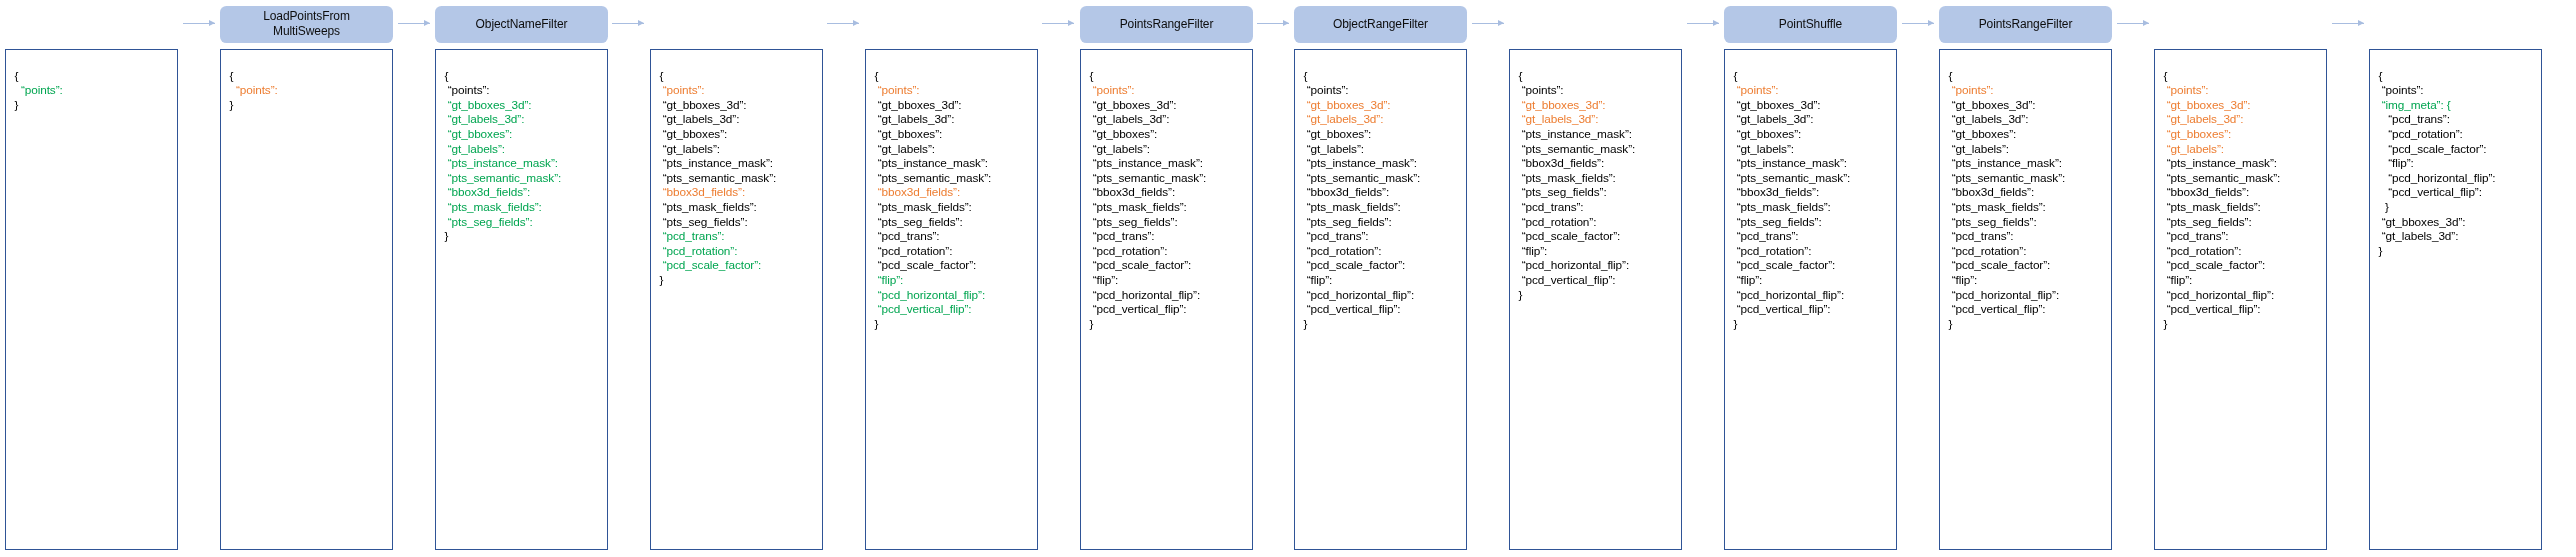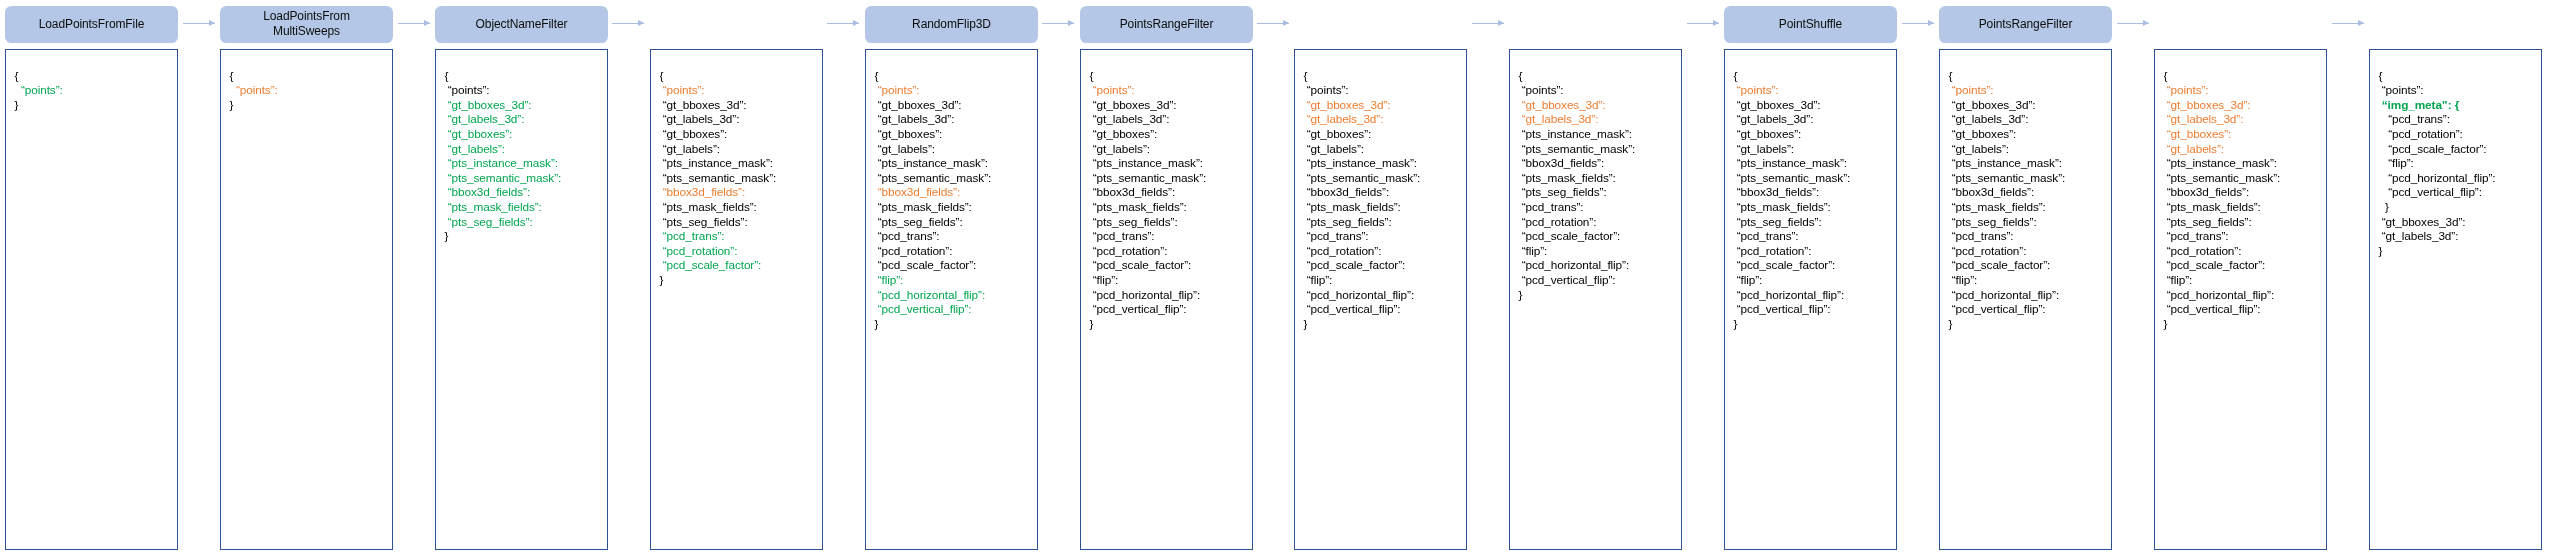--- a/index.html
+++ b/index.html
@@ -80,23 +80,20 @@
     color: #000000;
     white-space: pre;
     letter-spacing: -0.1px;
   }
 </style>
 </head>
 <body>
 
 <div id="pipeline">
     <div class="stage" style="left: 5px;">
-      <div class="stage-header">
-        <span>LoadPointsFromFile</span>
-      </div>
       <div class="json-box">
         <div class="json-line" style="color: rgb(0, 0, 0);">{</div>
         <div class="json-line" style="color: rgb(0, 165, 80);">  “points”:</div>
         <div class="json-line" style="color: rgb(0, 0, 0);">}</div>
       </div>
     </div>
     <div class="arrow" style="left: 183px; width: 31.5px; background: rgb(168, 189, 224);"></div>
     <div class="stage" style="left: 220px;">
       <div class="stage-header">
         <span>LoadPointsFrom
@@ -143,23 +140,20 @@
         <div class="json-line" style="color: rgb(0, 0, 0);"> “pts_mask_fields”:</div>
         <div class="json-line" style="color: rgb(0, 0, 0);"> “pts_seg_fields”:</div>
         <div class="json-line" style="color: rgb(0, 165, 80);"> “pcd_trans”:</div>
         <div class="json-line" style="color: rgb(0, 165, 80);"> “pcd_rotation”:</div>
         <div class="json-line" style="color: rgb(0, 165, 80);"> “pcd_scale_factor”:</div>
         <div class="json-line" style="color: rgb(0, 0, 0);">}</div>
       </div>
     </div>
     <div class="arrow" style="left: 827px; width: 31.5px; background: rgb(168, 189, 224);"></div>
     <div class="stage" style="left: 865px;">
-      <div class="stage-header">
-        <span>RandomFlip3D</span>
-      </div>
       <div class="json-box">
         <div class="json-line" style="color: rgb(0, 0, 0);">{</div>
         <div class="json-line" style="color: rgb(237, 125, 49);"> “points”:</div>
         <div class="json-line" style="color: rgb(0, 0, 0);"> “gt_bboxes_3d”:</div>
         <div class="json-line" style="color: rgb(0, 0, 0);"> “gt_labels_3d”:</div>
         <div class="json-line" style="color: rgb(0, 0, 0);"> “gt_bboxes”:</div>
         <div class="json-line" style="color: rgb(0, 0, 0);"> “gt_labels”:</div>
         <div class="json-line" style="color: rgb(0, 0, 0);"> “pts_instance_mask”:</div>
         <div class="json-line" style="color: rgb(0, 0, 0);"> “pts_semantic_mask”:</div>
         <div class="json-line" style="color: rgb(237, 125, 49);"> “bbox3d_fields”:</div>
@@ -195,20 +189,23 @@
         <div class="json-line" style="color: rgb(0, 0, 0);"> “pcd_rotation”:</div>
         <div class="json-line" style="color: rgb(0, 0, 0);"> “pcd_scale_factor”:</div>
         <div class="json-line" style="color: rgb(0, 0, 0);"> “flip”:</div>
         <div class="json-line" style="color: rgb(0, 0, 0);"> “pcd_horizontal_flip”:</div>
         <div class="json-line" style="color: rgb(0, 0, 0);"> “pcd_vertical_flip”:</div>
         <div class="json-line" style="color: rgb(0, 0, 0);">}</div>
       </div>
     </div>
     <div class="arrow" style="left: 1257px; width: 31.5px; background: rgb(168, 189, 224);"></div>
     <div class="stage" style="left: 1294px;">
+      <div class="stage-header">
+        <span>ObjectRangeFilter</span>
+      </div>
       <div class="json-box">
         <div class="json-line" style="color: rgb(0, 0, 0);">{</div>
         <div class="json-line" style="color: rgb(0, 0, 0);"> “points”:</div>
         <div class="json-line" style="color: rgb(237, 125, 49);"> “gt_bboxes_3d”:</div>
         <div class="json-line" style="color: rgb(237, 125, 49);"> “gt_labels_3d”:</div>
         <div class="json-line" style="color: rgb(0, 0, 0);"> “gt_bboxes”:</div>
         <div class="json-line" style="color: rgb(0, 0, 0);"> “gt_labels”:</div>
         <div class="json-line" style="color: rgb(0, 0, 0);"> “pts_instance_mask”:</div>
         <div class="json-line" style="color: rgb(0, 0, 0);"> “pts_semantic_mask”:</div>
         <div class="json-line" style="color: rgb(0, 0, 0);"> “bbox3d_fields”:</div>
@@ -317,21 +314,21 @@
         <div class="json-line" style="color: rgb(0, 0, 0);"> “pcd_horizontal_flip”:</div>
         <div class="json-line" style="color: rgb(0, 0, 0);"> “pcd_vertical_flip”:</div>
         <div class="json-line" style="color: rgb(0, 0, 0);">}</div>
       </div>
     </div>
     <div class="arrow" style="left: 2332px; width: 31.5px; background: rgb(168, 189, 224);"></div>
     <div class="stage" style="left: 2369px;">
       <div class="json-box">
         <div class="json-line" style="color: rgb(0, 0, 0);">{</div>
         <div class="json-line" style="color: rgb(0, 0, 0);"> “points”:</div>
-        <div class="json-line" style="color: rgb(0, 165, 80); font-weight: bold;"> “img_meta”: {</div>
+        <div class="json-line" style="color: rgb(0, 165, 80);"> “img_meta”: {</div>
         <div class="json-line" style="color: rgb(0, 0, 0);">   “pcd_trans”:</div>
         <div class="json-line" style="color: rgb(0, 0, 0);">   “pcd_rotation”:</div>
         <div class="json-line" style="color: rgb(0, 0, 0);">   “pcd_scale_factor”:</div>
         <div class="json-line" style="color: rgb(0, 0, 0);">   “flip”:</div>
         <div class="json-line" style="color: rgb(0, 0, 0);">   “pcd_horizontal_flip”:</div>
         <div class="json-line" style="color: rgb(0, 0, 0);">   “pcd_vertical_flip”:</div>
         <div class="json-line" style="color: rgb(0, 0, 0);">  }</div>
         <div class="json-line" style="color: rgb(0, 0, 0);"> “gt_bboxes_3d”:</div>
         <div class="json-line" style="color: rgb(0, 0, 0);"> “gt_labels_3d”:</div>
         <div class="json-line" style="color: rgb(0, 0, 0);">}</div>

